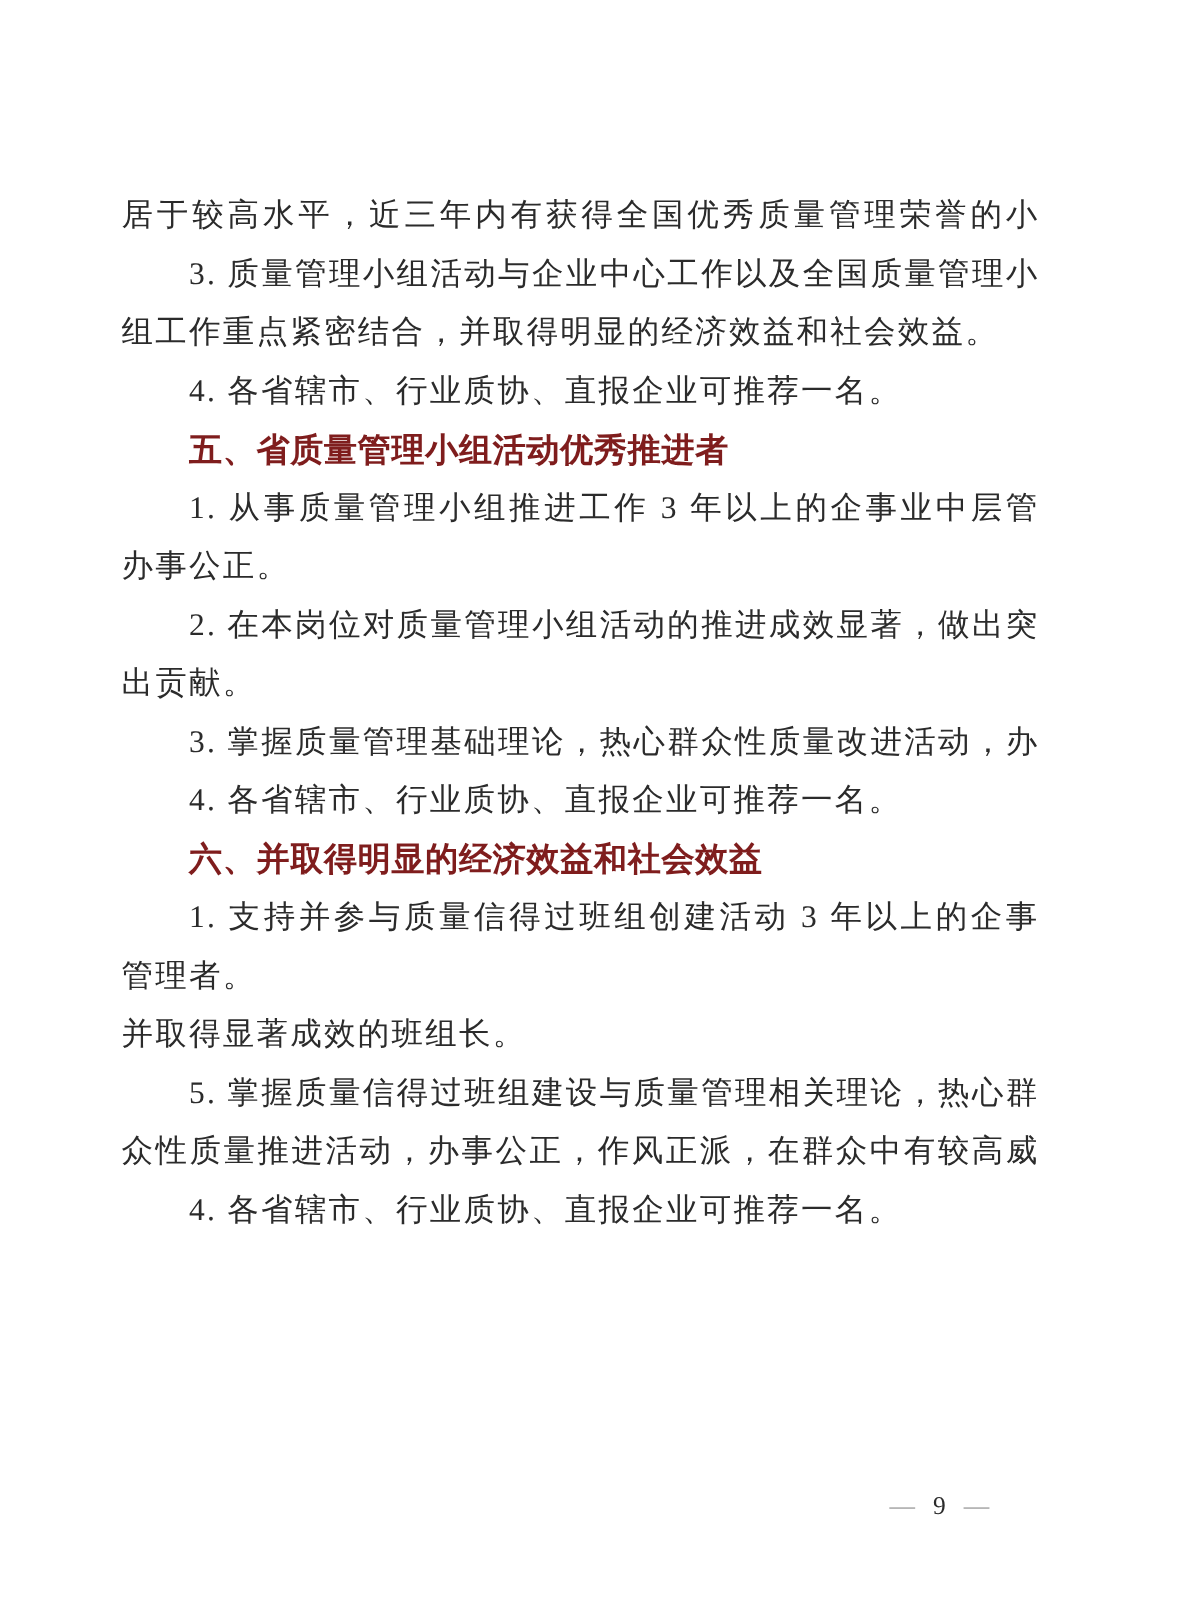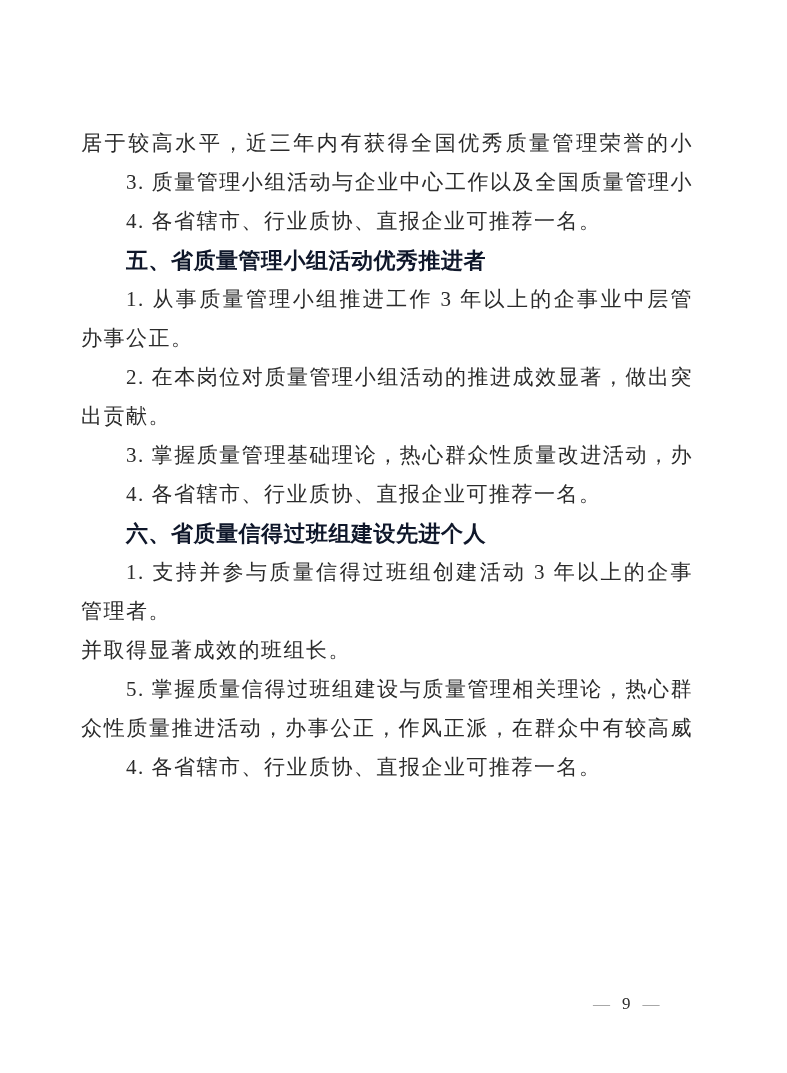--- a/index.html
+++ b/index.html
@@ -38,21 +38,21 @@
     -moz-text-align-last: justify;
   }
   .ln.ind {
     text-indent: 45px;
   }
   .ln.hd {
     font-family: "Liberation Sans", "DejaVu Sans", sans-serif;
     font-weight: 700;
     font-size: 22px;
     letter-spacing: 0.5px;
-    color: #0f172a;
+    color: #7f1d1d;
   }
   .footer {
     position: absolute;
     left: 593px;
     top: 993px;
     height: 22px;
     display: flex;
     align-items: center;
     gap: 12px;
   }
@@ -69,29 +69,30 @@
     font-family: "Liberation Serif", "DejaVu Serif", serif;
   }
 </style>
 </head>
 <body>
 
 <div class="page">
   <div class="content">
     <div class="ln just">居于较高水平，近三年内有获得全国优秀质量管理荣誉的小组。</div>
     <div class="ln ind just">3. 质量管理小组活动与企业中心工作以及全国质量管理小</div>
+    <div class="ln">组工作重点紧密结合，并取得明显的经济效益和社会效益。</div>
     <div class="ln ind">4. 各省辖市、行业质协、直报企业可推荐一名。</div>
     <div class="ln ind hd">五、省质量管理小组活动优秀推进者</div>
     <div class="ln ind just">1. 从事质量管理小组推进工作 3 年以上的企事业中层管理</div>
     <div class="ln">办事公正。</div>
     <div class="ln ind just">2. 在本岗位对质量管理小组活动的推进成效显著，做出突</div>
     <div class="ln">出贡献。</div>
     <div class="ln ind just">3. 掌握质量管理基础理论，热心群众性质量改进活动，办</div>
     <div class="ln ind">4. 各省辖市、行业质协、直报企业可推荐一名。</div>
-    <div class="ln ind hd">六、省质量信得过班组建设先进个人</div>
+    <div class="ln ind hd">六、并取得明显的经济效益和社会效益</div>
     <div class="ln ind just">1. 支持并参与质量信得过班组创建活动 3 年以上的企事业</div>
     <div class="ln">管理者。</div>
     <div class="ln">并取得显著成效的班组长。</div>
     <div class="ln ind just">5. 掌握质量信得过班组建设与质量管理相关理论，热心群</div>
     <div class="ln just">众性质量推进活动，办事公正，作风正派，在群众中有较高威信</div>
     <div class="ln ind">4. 各省辖市、行业质协、直报企业可推荐一名。</div>
   </div>
 
   <div class="footer">
     <span class="dash">—</span>

